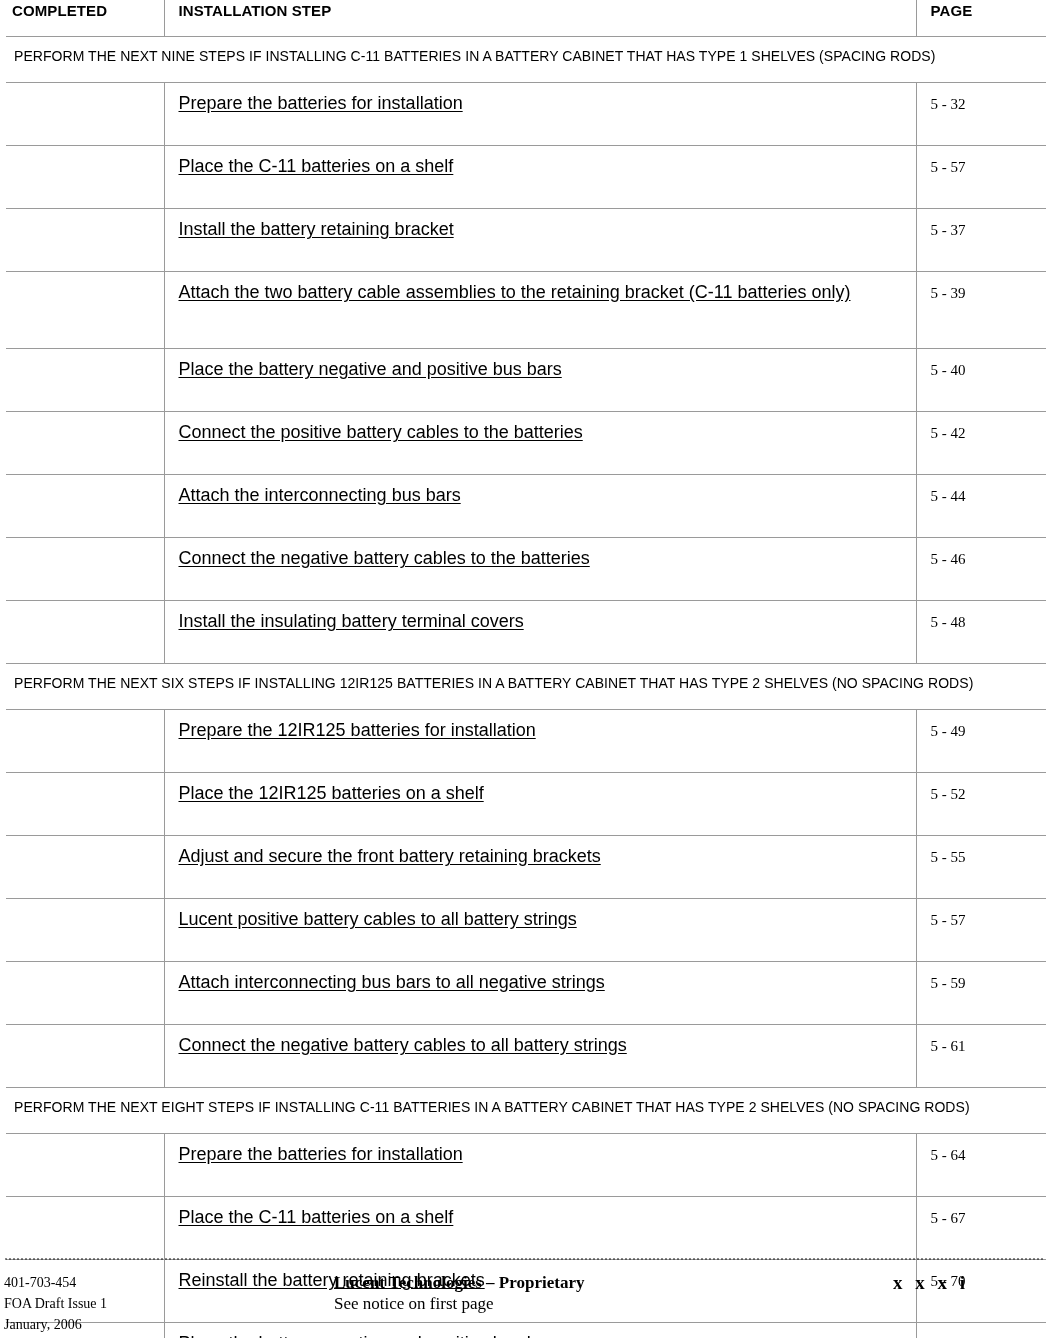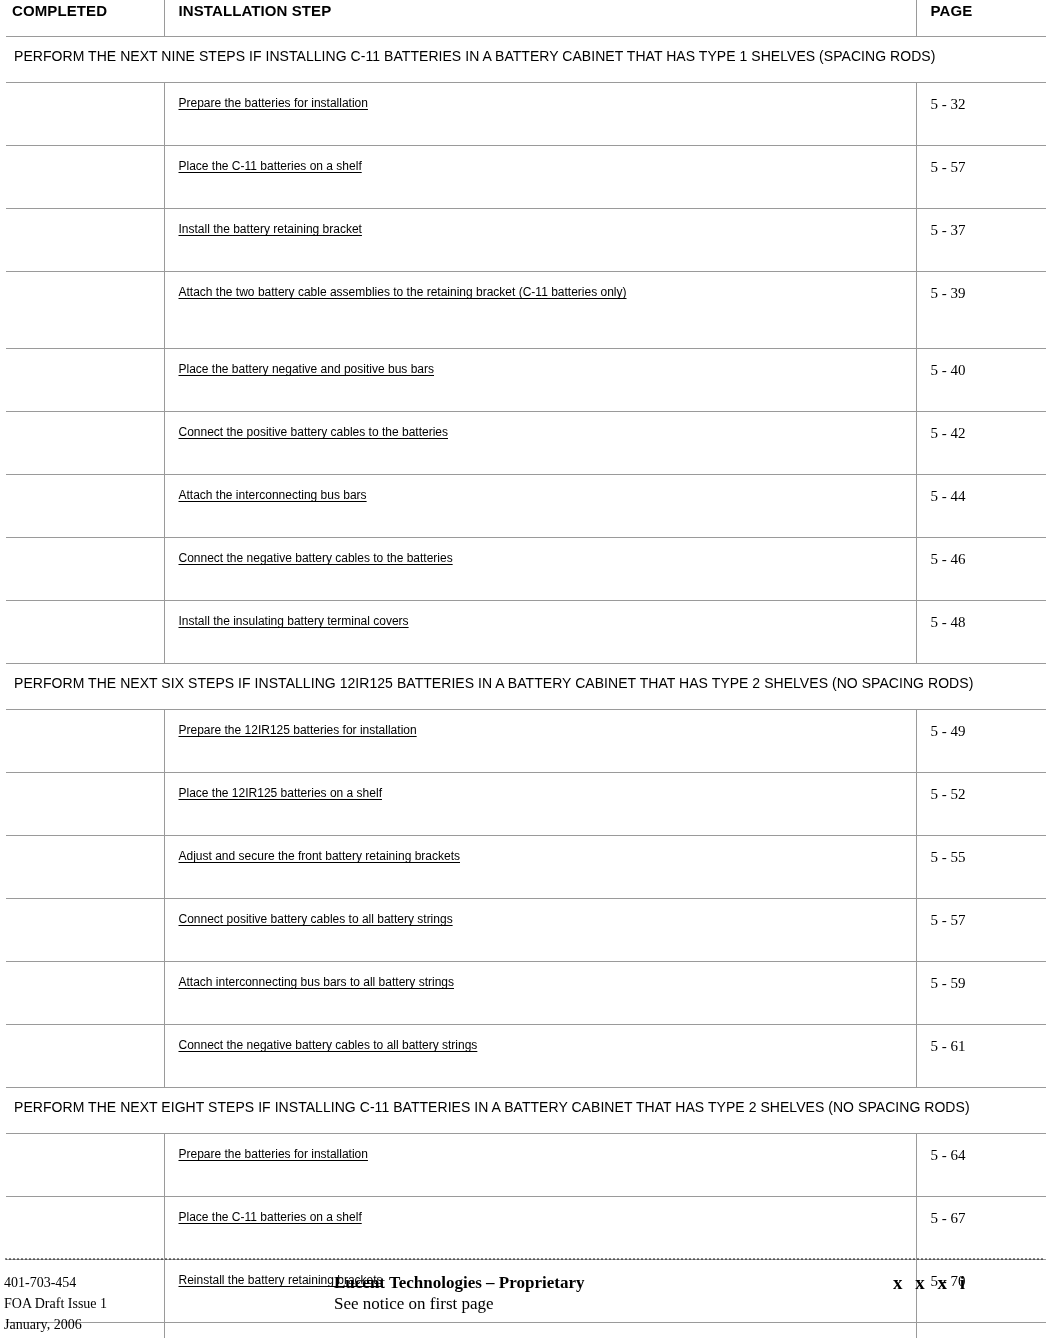--- a/index.html
+++ b/index.html
@@ -68,21 +68,21 @@
   
   .step-row td {
     border-bottom: 1px solid #9a9a9a;
     height: 42px;
   }
   .step-row td.cell-completed {
     border-right: 1px solid #9a9a9a;
   }
   .step-row td.cell-step {
     padding: 9px 8px 8px 14px;
-    font-size: 12px;
+    font-size: 18px;
     line-height: 23px;
     border-right: 1px solid #9a9a9a;
   }
   .step-row td.cell-step .step-text {
     text-decoration: underline;
     text-underline-offset: 2px;
   }
   .step-row td.cell-page {
     padding: 12px 8px 8px 14px;
     font-family: "Liberation Serif", serif;
@@ -229,26 +229,26 @@
         <td class="cell-step"><span class="step-text">Place the 12IR125 batteries on a shelf</span></td>
         <td class="cell-page">5 - 52</td>
       </tr>
       <tr class="step-row">
         <td class="cell-completed"></td>
         <td class="cell-step"><span class="step-text">Adjust and secure the front battery retaining brackets</span></td>
         <td class="cell-page">5 - 55</td>
       </tr>
       <tr class="step-row">
         <td class="cell-completed"></td>
-        <td class="cell-step"><span class="step-text">Connect positive battery cables to all battery strings</span></td>
+        <td class="cell-step"><span class="step-text">Lucent positive battery cables to all battery strings</span></td>
         <td class="cell-page">5 - 57</td>
       </tr>
       <tr class="step-row">
         <td class="cell-completed"></td>
-        <td class="cell-step"><span class="step-text">Attach interconnecting bus bars to all battery strings</span></td>
+        <td class="cell-step"><span class="step-text">Attach interconnecting bus bars to all negative strings</span></td>
         <td class="cell-page">5 - 59</td>
       </tr>
       <tr class="step-row">
         <td class="cell-completed"></td>
         <td class="cell-step"><span class="step-text">Connect the negative battery cables to all battery strings</span></td>
         <td class="cell-page">5 - 61</td>
       </tr>
 
       <tr class="section-row">
         <td colspan="3">PERFORM THE NEXT EIGHT STEPS IF INSTALLING C-11 BATTERIES IN A BATTERY CABINET THAT HAS TYPE 2 SHELVES (NO SPACING RODS)</td>

